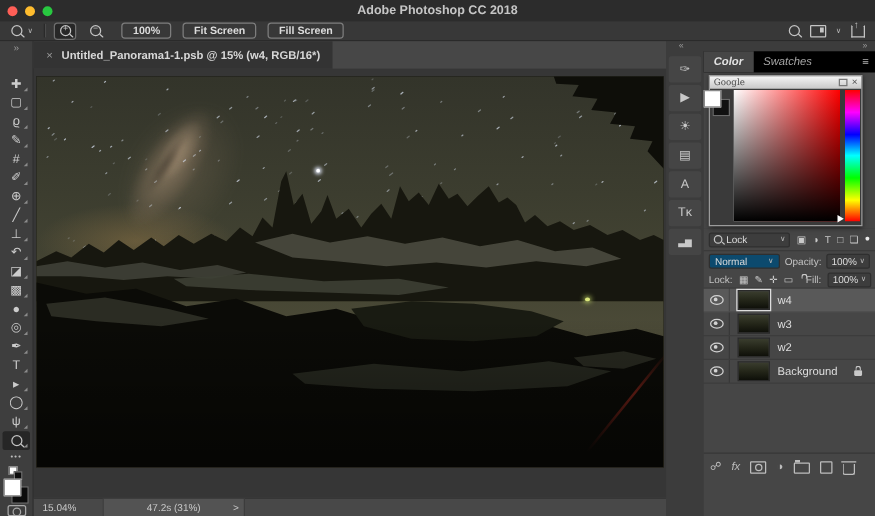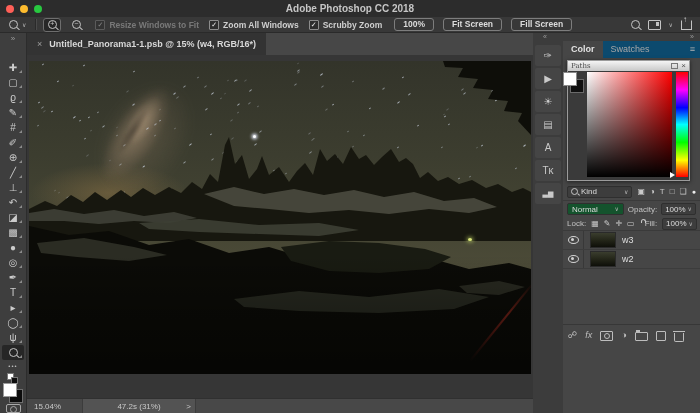--- a/index.html
+++ b/index.html
@@ -103,21 +103,21 @@
   .dock-head{position:absolute;left:0;top:0;width:167px;height:8px;font-size:7px;color:#9b9b9b;}
   .dh-left{position:absolute;left:10px;top:0;}
   .dh-right{position:absolute;right:6px;top:0;}
   #dockstrip{position:absolute;left:0;top:10px;width:30px;height:370px;display:flex;flex-direction:column;gap:2px;padding-top:2px;}
   .dsicon{width:26px;height:21px;margin:0 auto;background:#454545;border-radius:2px;display:flex;
     align-items:center;justify-content:center;font-size:10px;color:#c9c9c9;}
   .dsicon.small{font-size:7px;}
   
   #colorpanel{position:absolute;left:30px;top:8px;width:137px;height:142px;background:#464646;}
   #layerspanel{position:absolute;left:30px;top:150px;width:137px;height:230px;background:#464646;}
-  .ptabs{height:17px;background:#0c4a6e;display:flex;align-items:stretch;}
+  .ptabs{height:17px;background:#000000;display:flex;align-items:stretch;font-style:italic;}
   .ptab{padding:0 8px;font-size:9px;line-height:17px;color:#a6a6a6;}
   .ptab.active{background:#464646;color:#e2e2e2;font-weight:bold;}
   .pmenu{margin-left:auto;padding-right:5px;font-size:9px;line-height:17px;color:#b3b3b3;}
   .cp-body{position:relative;height:125px;}
   .fgsw{position:absolute;left:0;top:14px;width:12px;height:12px;background:#ffffff;border:1px solid #8a8a8a;z-index:4;}
   .bgsw{position:absolute;left:7px;top:21px;width:12px;height:12px;background:#101010;border:1px solid #6a6a6a;z-index:3;}
   .gwin{position:absolute;left:4px;top:2px;width:123px;height:121px;background:#3a3a3a;border:1px solid #9b9b9b;
     box-shadow:0 1px 4px rgba(0,0,0,.55);z-index:2;box-sizing:border-box;}
   .gtitle{height:10px;background:linear-gradient(#f4f4f4,#c8c8c8);display:flex;align-items:center;padding:0 3px;gap:3px;}
   .gname{flex:1;font-family:"DejaVu Serif","Liberation Serif",serif;font-size:7px;color:#4a4a4a;line-height:1;}
@@ -132,21 +132,21 @@
     border-bottom:3px solid transparent;border-left:5px solid #fff;}
   
   .filter-row{height:17px;display:flex;align-items:center;gap:5px;padding:0 4px;border-bottom:1px solid #3a3a3a;}
   .kindbox{width:74px;height:12px;background:#3d3d3d;border:1px solid #2f2f2f;border-radius:2px;
     display:flex;align-items:center;gap:3px;padding:0 3px;box-sizing:border-box;}
   .kindbox .klabel{font-size:8px;color:#dcdcdc;flex:1;}
   #filter-icons{display:flex;gap:5px;align-items:center;}
   .ficon{font-size:8px;color:#c9c9c9;line-height:1;}
   .fdot{margin-left:auto;font-size:7px;color:#ededed;}
   .blend-row{height:16px;display:flex;align-items:center;gap:4px;padding:0 4px;}
-  .selbox{width:72px;height:12px;background:#14532d;border:1px solid #2f2f2f;border-radius:2px;
+  .selbox{width:72px;height:12px;background:#0c4a6e;border:1px solid #2f2f2f;border-radius:2px;
     display:flex;align-items:center;padding:0 4px;box-sizing:border-box;}
   .selbox span:first-child{flex:1;font-size:8px;color:#dcdcdc;}
   .lbl{font-size:8px;color:#c2c2c2;}
   .valbox{height:12px;background:#3d3d3d;border:1px solid #2f2f2f;border-radius:2px;display:flex;
     align-items:center;gap:2px;padding:0 3px;box-sizing:border-box;}
   .valbox span:first-child{font-size:8px;color:#dcdcdc;}
   .lock-row{height:13px;display:flex;align-items:center;gap:5px;padding:0 4px;border-bottom:1px solid #3a3a3a;}
   .lockic{font-size:8px;color:#c9c9c9;line-height:1;}
   .padlock{width:7px;height:5px;background:#c9c9c9;border-radius:1px;position:relative;display:inline-block;margin-top:3px;}
   .padlock::before{content:"";position:absolute;top:-4px;left:1px;width:3px;height:3px;border:1px solid #c9c9c9;
@@ -194,34 +194,20 @@
       <span class="mag"></span>
       <span class="chev">∨</span>
     </div>
     <div class="vsep"></div>
     <button class="zoombtn active">
         <span class="mag plus"></span>
       </button>
     <button class="zoombtn">
         <span class="mag minus"></span>
       </button>
-    <div id="cb-row">
-        <div class="cb disabled">
-          <span class="box">✓</span>
-          <span class="cblabel">Resize Windows to Fit</span>
-        </div>
-        <div class="cb">
-          <span class="box">✓</span>
-          <span class="cblabel">Zoom All Windows</span>
-        </div>
-        <div class="cb">
-          <span class="box">✓</span>
-          <span class="cblabel">Scrubby Zoom</span>
-        </div>
-      </div>
     <div id="opt-buttons">
         <button class="btn">100%</button>
         <button class="btn">Fit Screen</button>
         <button class="btn">Fill Screen</button>
       </div>
     <div class="obar-right">
       <span class="mag"></span>
       <span class="wsicon"></span>
       <span class="chev">∨</span>
       <span class="shareicon">
@@ -479,39 +465,39 @@
       <div class="ptabs" id="color-tabs">
           <span class="ptab active">Color</span>
           <span class="ptab">Swatches</span>
         <span class="pmenu">≡</span>
       </div>
       <div class="cp-body">
         <div class="fgsw"></div>
         <div class="bgsw"></div>
         <div class="gwin">
           <div class="gtitle">
-            <span class="gname">Paths</span>
+            <span class="gname">Google</span>
             <span class="grestore"></span>
             <span class="gclose">×</span>
           </div>
           <div class="gbody">
             <div class="satfield"></div>
             <div class="huebar">
               <span class="huecursor"></span>
             </div>
           </div>
         </div>
       </div>
     </div>
 
     <div id="layerspanel">
       <div class="filter-row">
         <div class="kindbox">
           <span class="mag tiny"></span>
-          <span class="klabel">Kind</span>
+          <span class="klabel">Lock</span>
           <span class="chev">∨</span>
         </div>
         <span id="filter-icons" style="display:flex;gap:5px;align-items:center;">
             <span class="ficon">▣</span>
             <span class="ficon">◑</span>
             <span class="ficon">T</span>
             <span class="ficon">□</span>
             <span class="ficon">❏</span>
           </span>
         <span class="fdot">●</span>
@@ -536,34 +522,49 @@
             <span class="lockic">▭</span>
           </span>
         <span class="padlock"></span>
         <span class="lbl fill">Fill:</span>
         <div class="valbox">
           <span>100%</span>
           <span class="chev">∨</span>
         </div>
       </div>
       <div id="layer-rows">
+          <div class="lrow sel">
+            <span class="eyezone">
+              <span class="eye"></span>
+            </span>
+            <span class="thumb"></span>
+            <span class="lname">w4</span>
+          </div>
           <div class="lrow">
             <span class="eyezone">
               <span class="eye"></span>
             </span>
             <span class="thumb"></span>
             <span class="lname">w3</span>
           </div>
           <div class="lrow">
             <span class="eyezone">
               <span class="eye"></span>
             </span>
             <span class="thumb"></span>
             <span class="lname">w2</span>
           </div>
+          <div class="lrow">
+            <span class="eyezone">
+              <span class="eye"></span>
+            </span>
+            <span class="thumb"></span>
+            <span class="lname">Background</span>
+            <span class="padlock dim rowlock"></span>
+          </div>
         </div>
       <div class="panel-fill"></div>
       <div class="lp-bottom">
         <span class="lbi">☍</span>
         <span class="lbi fx">fx</span>
         <span class="lbi maskic"></span>
         <span class="lbi">◑</span>
         <span class="lbi folderic"></span>
         <span class="lbi newic"></span>
         <span class="lbi trashic"></span>

